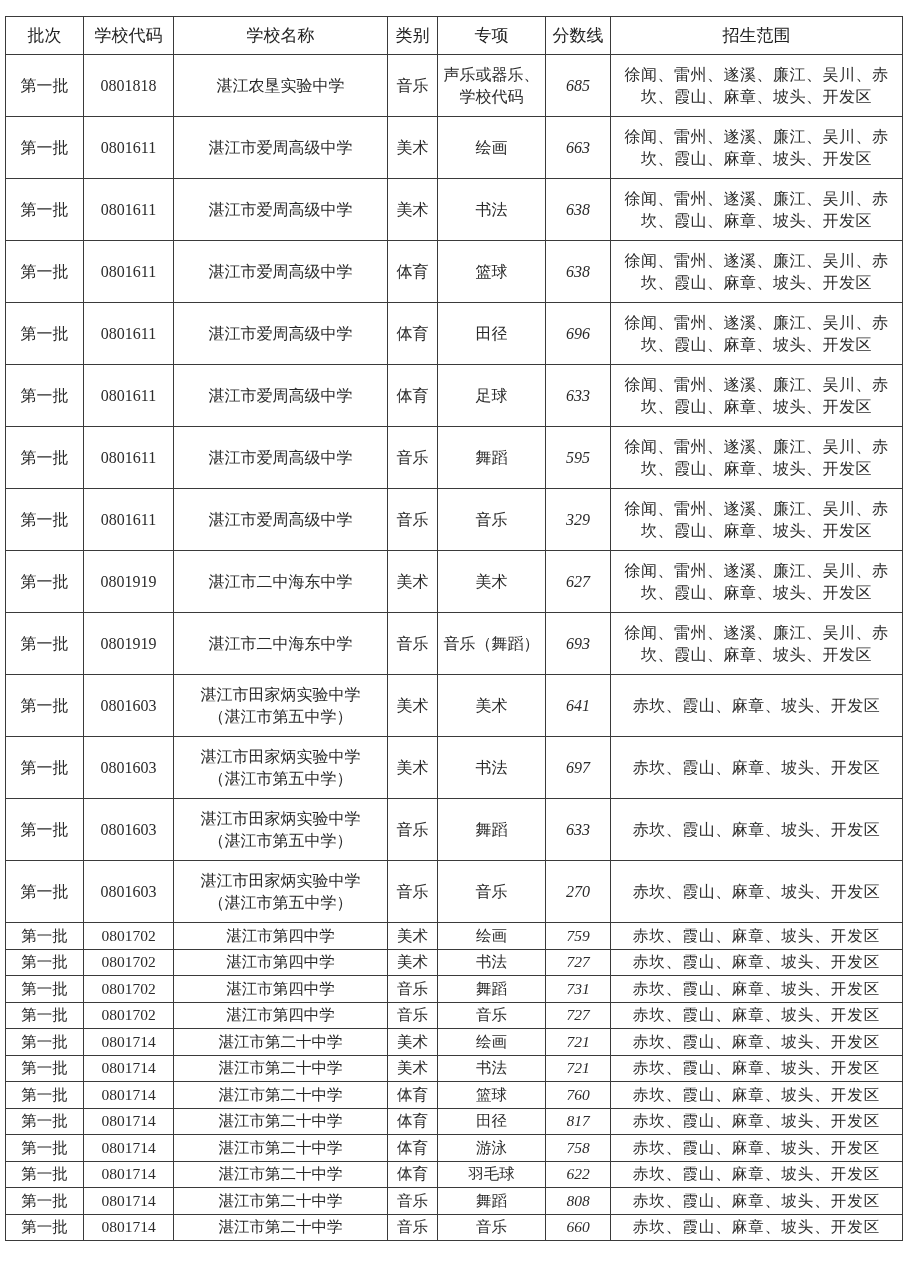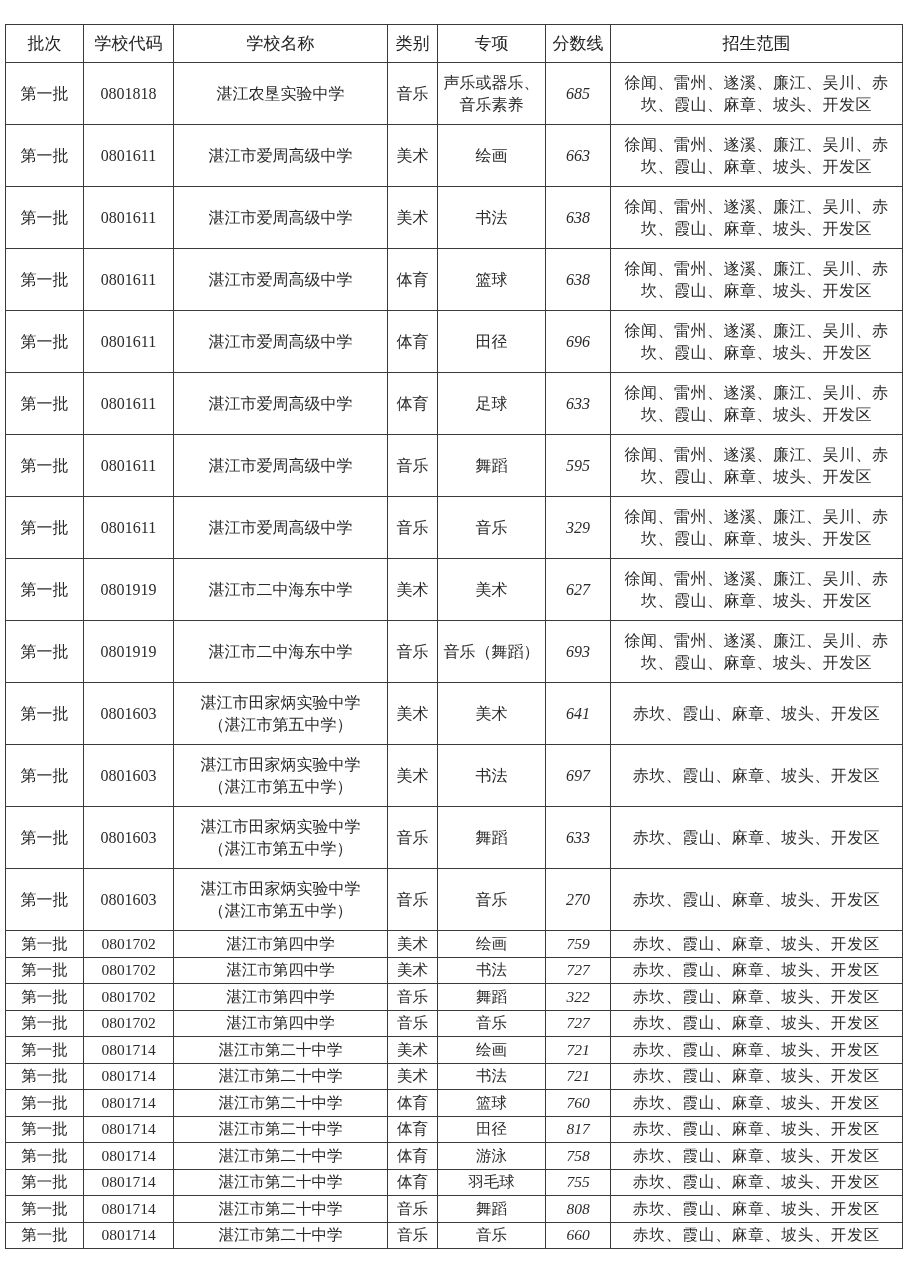--- a/index.html
+++ b/index.html
@@ -1,18 +1,18 @@
 <!DOCTYPE html>
 <html><head>
 <meta charset="utf-8">
 <style>
   html, body { margin: 0; padding: 0; background: #ffffff; }
   body { width: 908px; height: 1269px; position: relative; overflow: hidden;
          font-family: "DejaVu Serif", "Liberation Serif", serif; color: #2a2a2a; }
-  table.admit { position: absolute; left: 5px; top: 24px; width: 897px;
+  table.admit { position: absolute; left: 5px; top: 16px; width: 897px;
                 border-collapse: collapse; table-layout: fixed; }
   table.admit th, table.admit td { border: 1.5px solid #3a3a3a; padding: 0; text-align: center;
                 vertical-align: middle; overflow: hidden; }
   table.admit th { font-weight: normal; font-size: 17px; height: 37px; color: #222; }
   tr.tall td { height: 61px; font-size: 16px; line-height: 22px; }
   tr.short td { height: 25.5px; font-size: 15.5px; line-height: 20px; }
   td.score { font-family: "Liberation Serif", "DejaVu Serif", serif; font-size: 17px; font-style: italic; }
   td.code { font-family: "Liberation Serif", "DejaVu Serif", serif; font-size: 17px; }
   td.range { text-align: left; padding-left: 3px; letter-spacing: 0.5px; }
   tr.short td.range { letter-spacing: 1px; }
@@ -41,21 +41,21 @@
       <th>分数线</th>
       <th>招生范围</th>
     </tr>
   </thead>
   <tbody id="tbody">
       <tr class="tall">
         <td>第一批</td>
         <td class="code">0801818</td>
         <td class="name2">湛江农垦实验中学</td>
         <td>音乐</td>
-        <td>声乐或器乐、音乐素养</td>
+        <td>声乐或器乐、学校代码</td>
         <td class="score">685</td>
         <td class="range">徐闻、雷州、遂溪、廉江、吴川、赤坎、霞山、麻章、坡头、开发区</td>
       </tr>
       <tr class="tall">
         <td>第一批</td>
         <td class="code">0801611</td>
         <td class="name2">湛江市爱周高级中学</td>
         <td>美术</td>
         <td>绘画</td>
         <td class="score">663</td>
@@ -190,21 +190,21 @@
         <td>书法</td>
         <td class="score">727</td>
         <td class="range">赤坎、霞山、麻章、坡头、开发区</td>
       </tr>
       <tr class="short">
         <td>第一批</td>
         <td class="code">0801702</td>
         <td class="name2">湛江市第四中学</td>
         <td>音乐</td>
         <td>舞蹈</td>
-        <td class="score">322</td>
+        <td class="score">731</td>
         <td class="range">赤坎、霞山、麻章、坡头、开发区</td>
       </tr>
       <tr class="short">
         <td>第一批</td>
         <td class="code">0801702</td>
         <td class="name2">湛江市第四中学</td>
         <td>音乐</td>
         <td>音乐</td>
         <td class="score">727</td>
         <td class="range">赤坎、霞山、麻章、坡头、开发区</td>
@@ -253,21 +253,21 @@
         <td>游泳</td>
         <td class="score">758</td>
         <td class="range">赤坎、霞山、麻章、坡头、开发区</td>
       </tr>
       <tr class="short">
         <td>第一批</td>
         <td class="code">0801714</td>
         <td class="name2">湛江市第二十中学</td>
         <td>体育</td>
         <td>羽毛球</td>
-        <td class="score">755</td>
+        <td class="score">622</td>
         <td class="range">赤坎、霞山、麻章、坡头、开发区</td>
       </tr>
       <tr class="short">
         <td>第一批</td>
         <td class="code">0801714</td>
         <td class="name2">湛江市第二十中学</td>
         <td>音乐</td>
         <td>舞蹈</td>
         <td class="score">808</td>
         <td class="range">赤坎、霞山、麻章、坡头、开发区</td>

